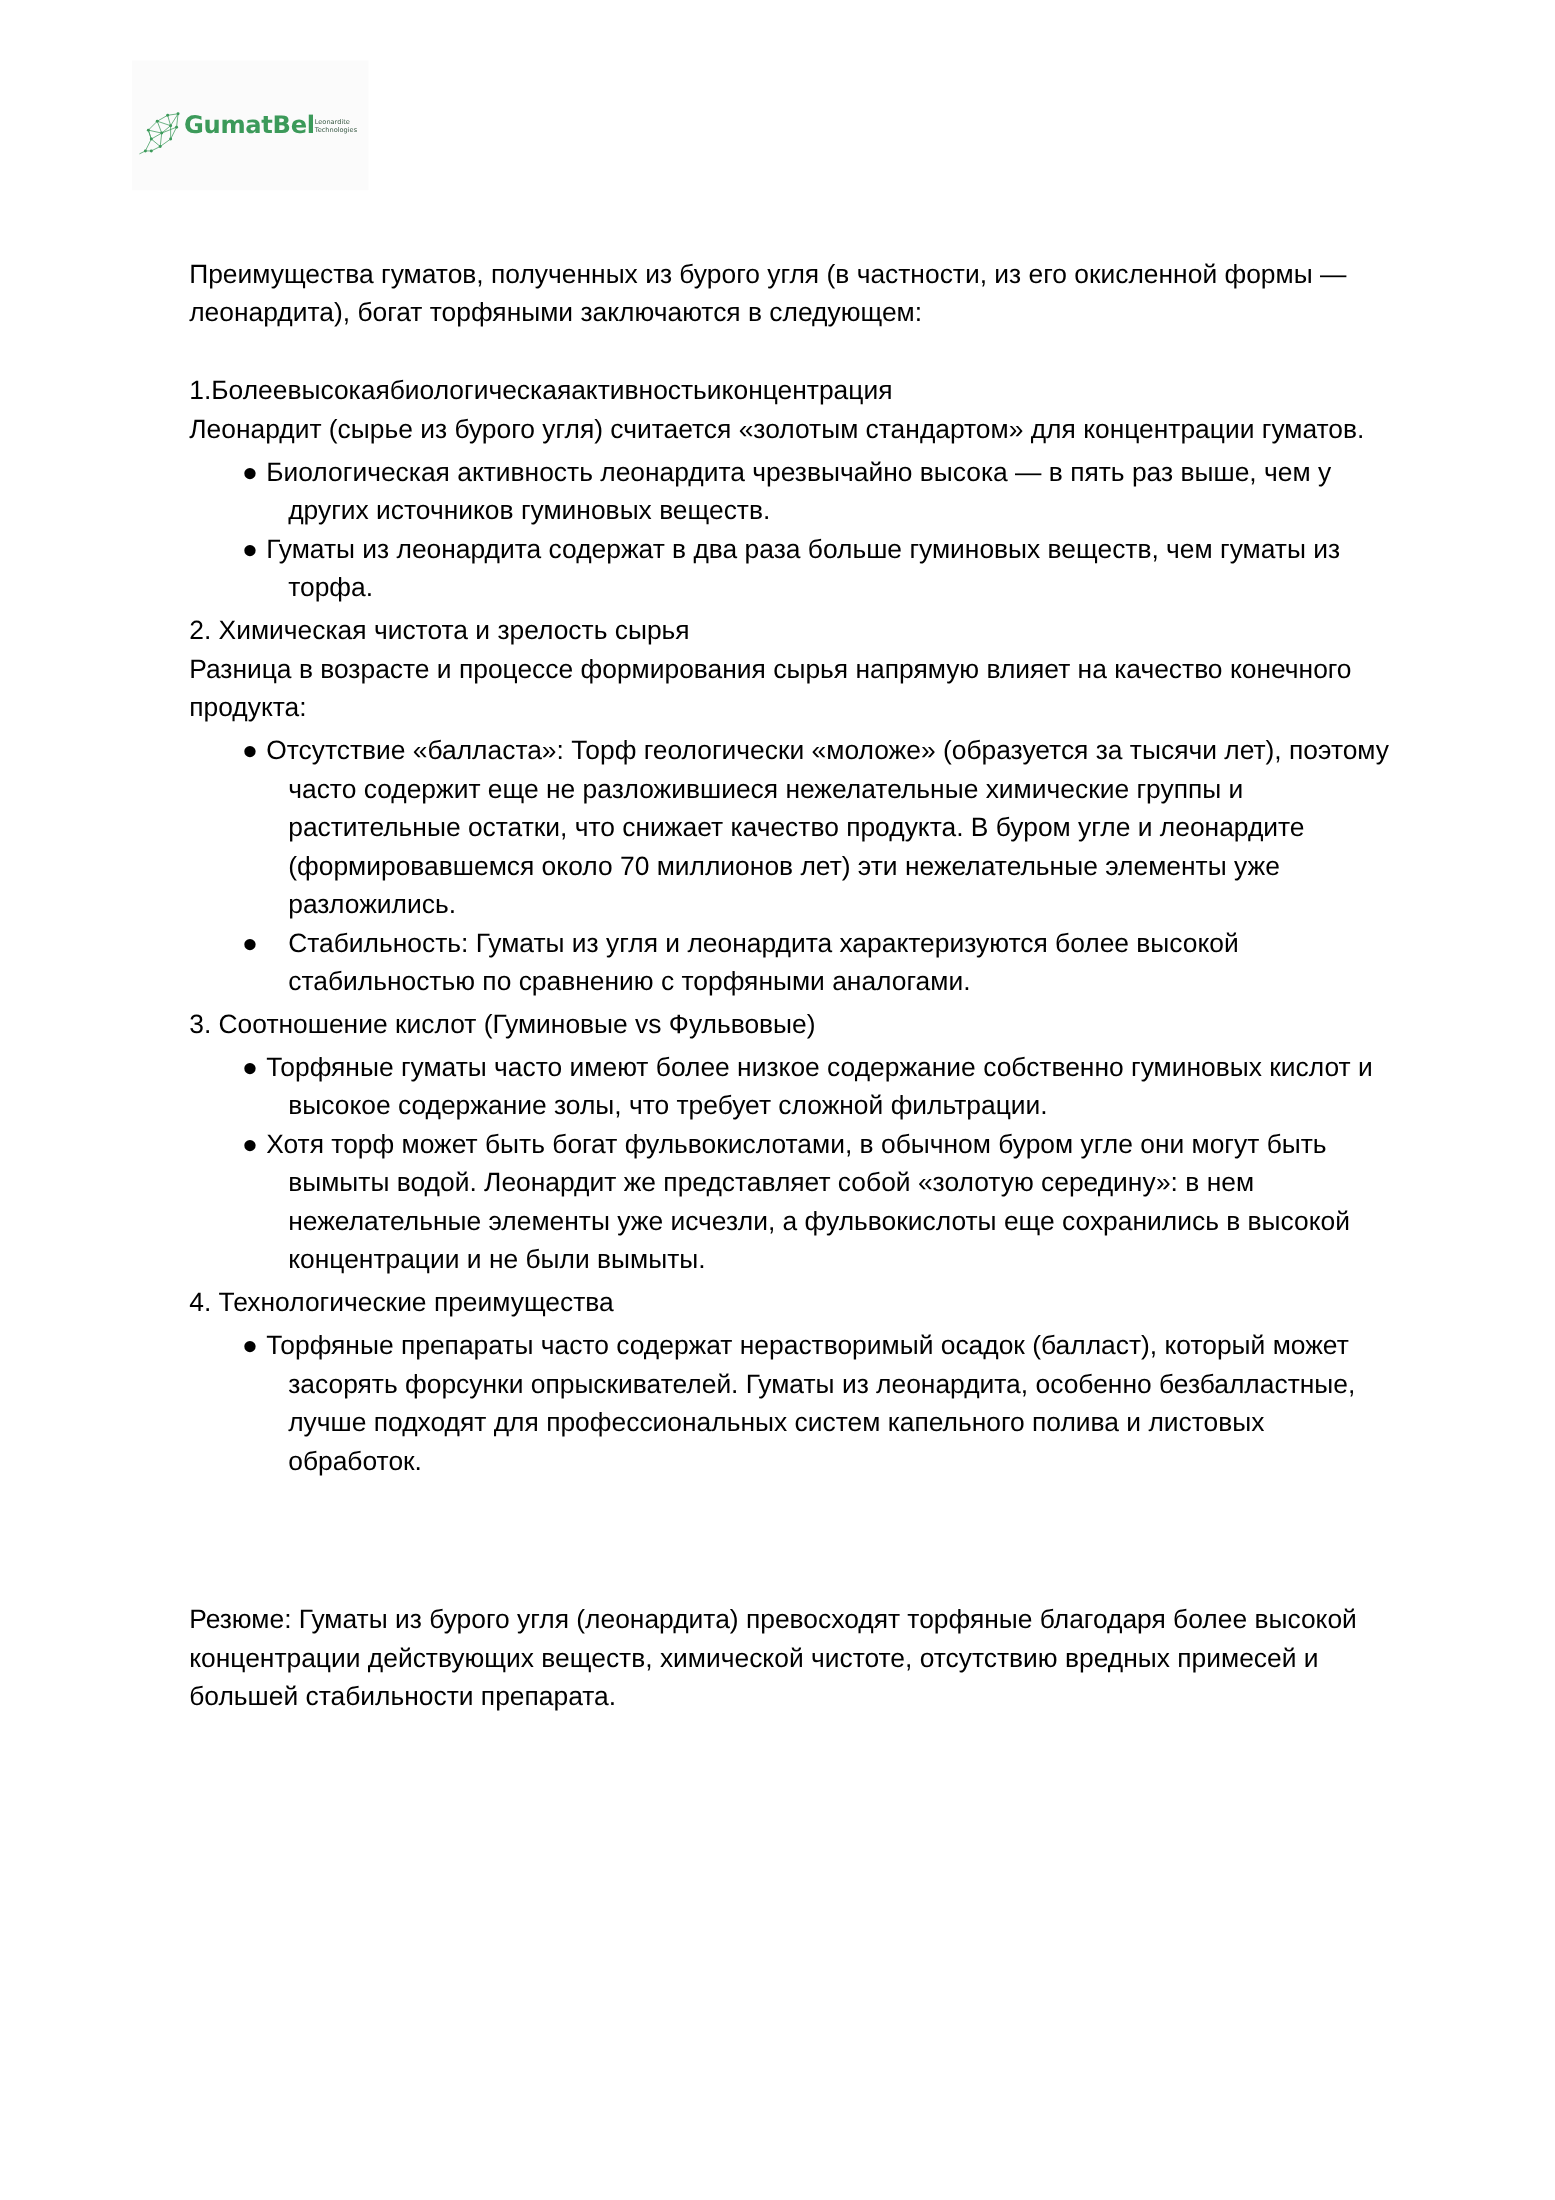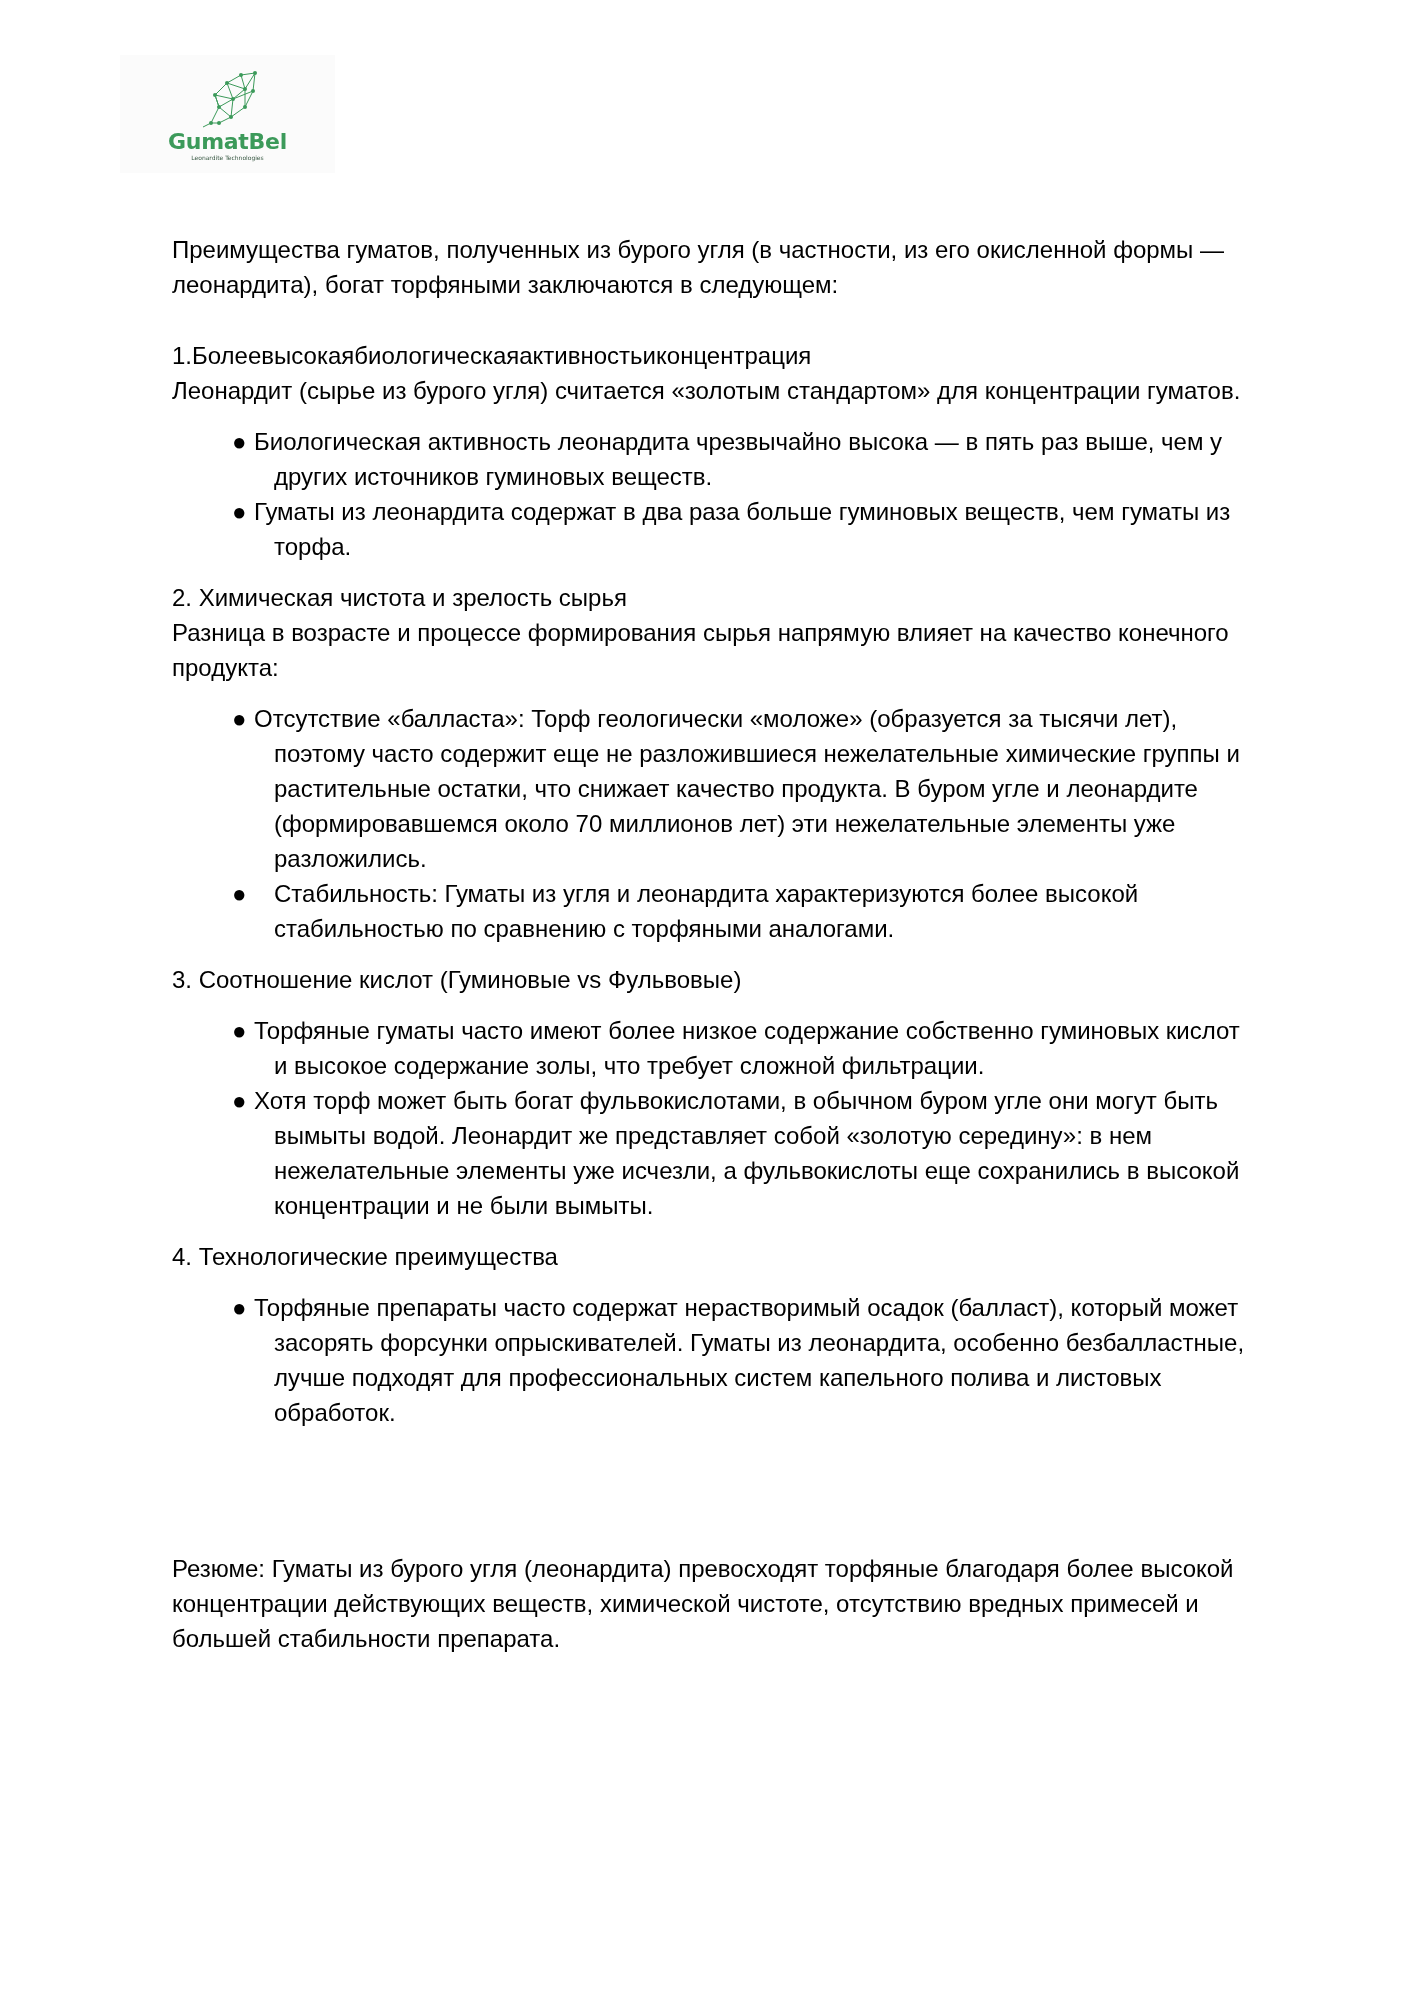--- a/index.html
+++ b/index.html
@@ -1,30 +1,30 @@
 <!DOCTYPE html>
 <html><head>
 <meta charset="utf-8">
 <style>
   html, body { margin: 0; padding: 0; background: #ffffff; }
   body { width: 1414px; height: 2000px; position: relative; overflow: hidden;
          font-family: "Liberation Sans", sans-serif; color: #000; }
   .logo { position: absolute; left: 120px; top: 55px; width: 215px; height: 118px;
-          background: #fbfbfb; display: flex; flex-direction: column; align-items: center; }
+          background: #fbfbfb; display: flex; flex-direction: row; align-items: center; }
   .logo svg { margin-top: 14px; }
   .logo-name { font-family: "DejaVu Sans", sans-serif; font-weight: bold; color: #3c9a5a;
                font-size: 22px; line-height: 22px; margin-top: 2px; letter-spacing: -0.3px; }
   .logo-sub { font-family: "DejaVu Sans", sans-serif; font-size: 6px; color: #3a5a45; margin-top: 1px; }
   .content { position: absolute; left: 172px; top: 232px; width: 1100px;
              font-size: 24px; line-height: 35px; }
   .content p { margin: 0; }
   .b { font-weight: normal; }
   .gap1 { height: 36px; }
   .gap2 { height: 105px; }
-  ul.bl { list-style: none; margin: 16px; padding: 0; }
+  ul.bl { list-style: none; margin: 4px; padding: 0; }
   ul.bl li { position: relative; padding-left: 86px; text-indent: -42px; }
   ul.bl li .dot { display: inline-block; width: 22px; text-indent: 0; }
   ul.bl li.wide .dot { width: 42px; }
 </style>
 </head>
 <body>
 
 <div class="logo">
   <svg width="70" height="60" viewBox="0 0 70 60">
     <g stroke="#3c9a5a" stroke-width="1" fill="none">

